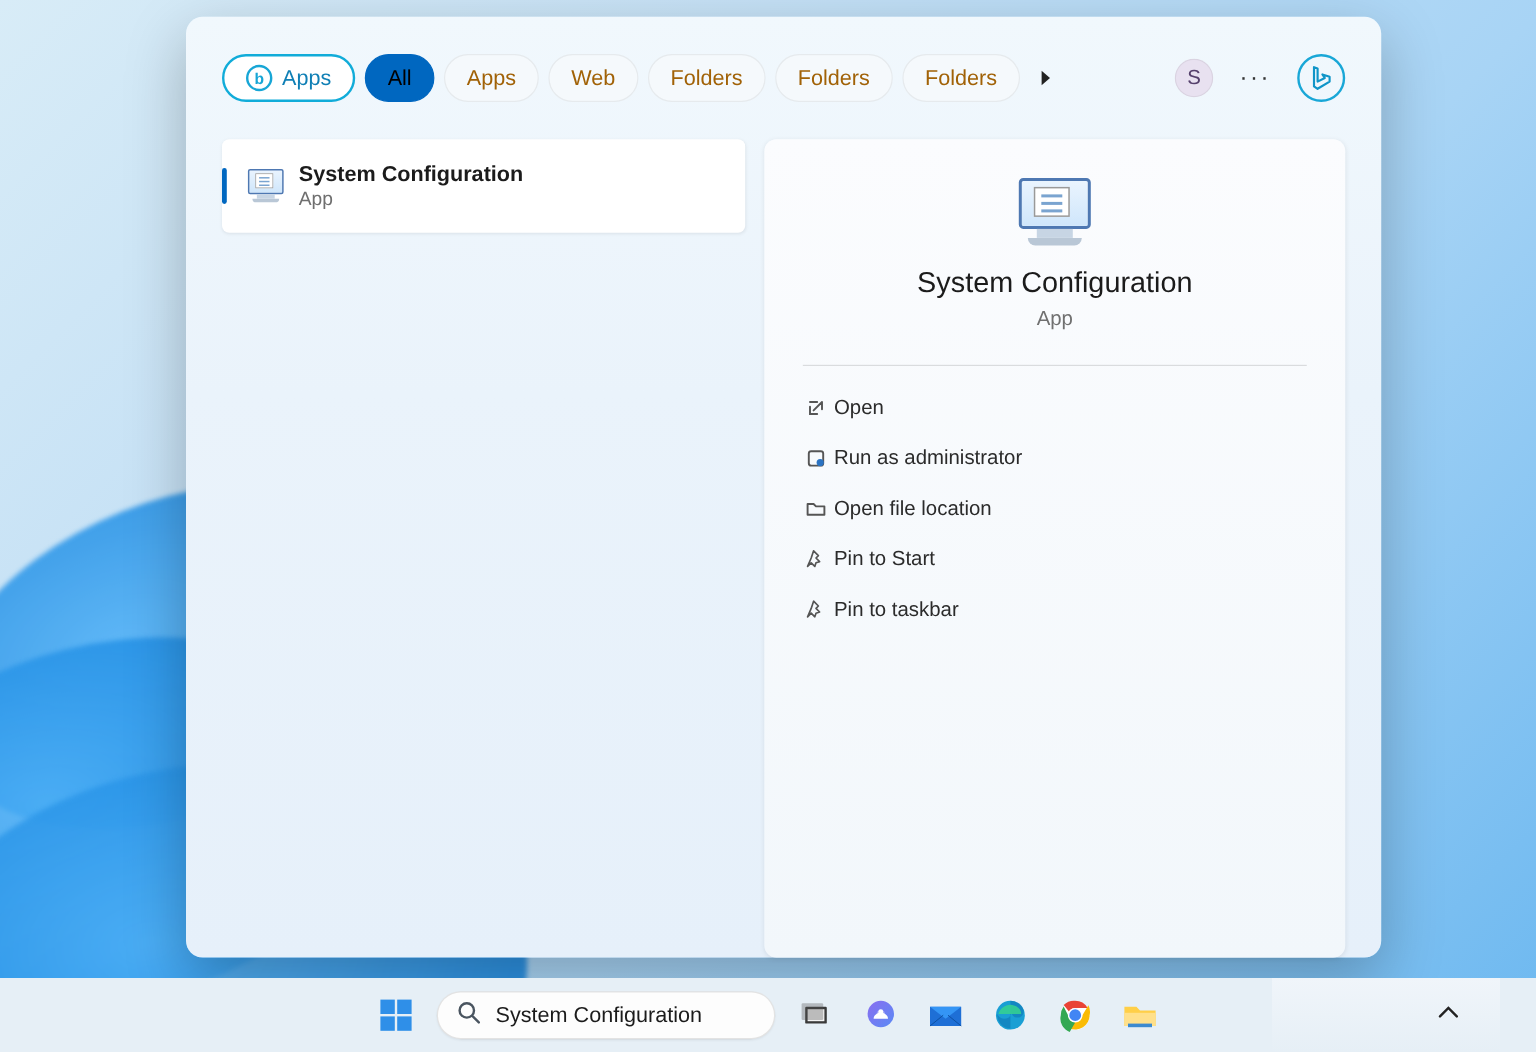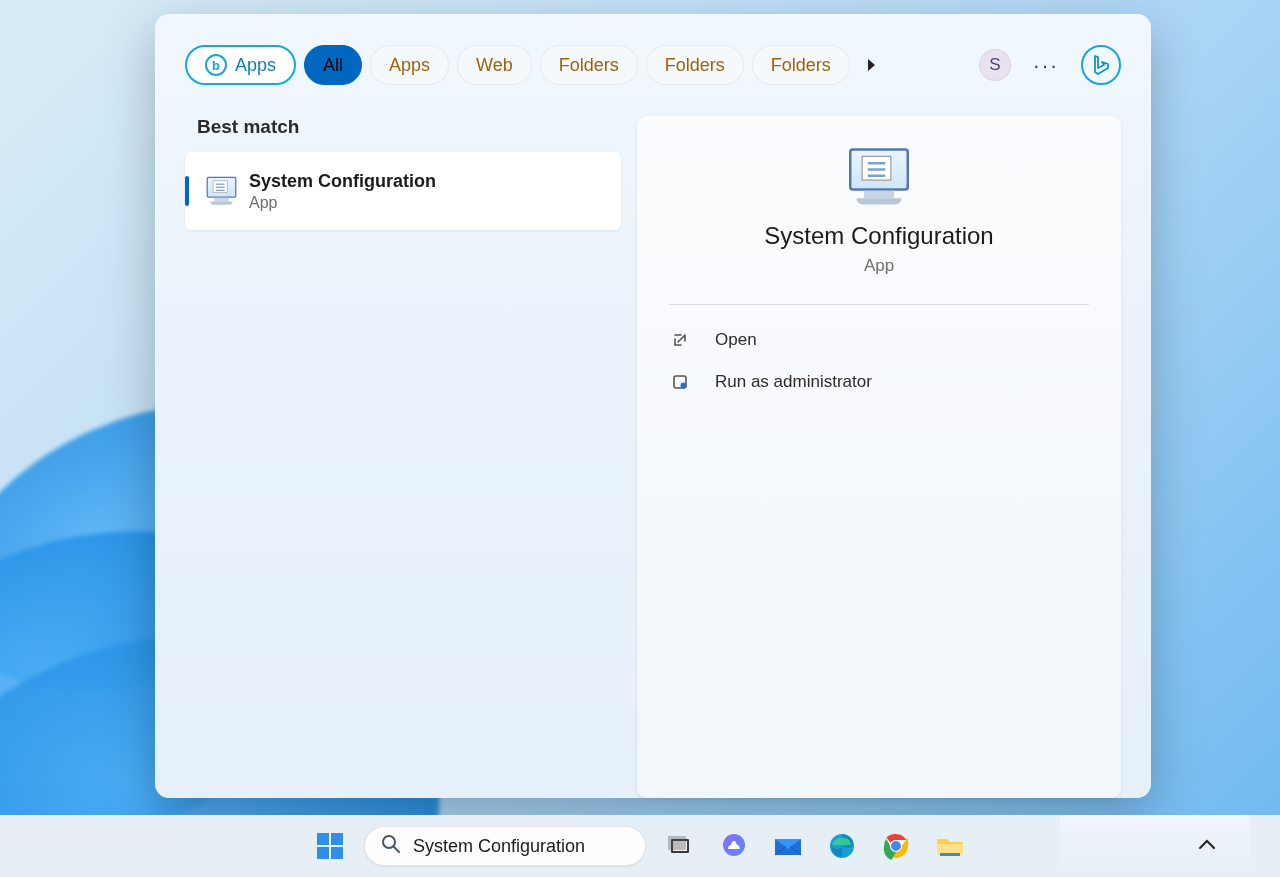--- a/index.html
+++ b/index.html
@@ -87,21 +87,21 @@
       border-radius: 10px; box-shadow: 0 1px 4px rgba(0,0,0,0.08);
       padding: 38px 0 0 0;
       display: flex; flex-direction: column; align-items: stretch;
     }
     .detail-icon { display: flex; justify-content: center; margin-bottom: 22px; }
     .detail-title { text-align: center; font-size: 24px; color: #1b1b1b; }
     .detail-sub { text-align: center; font-size: 17px; color: #707070; margin-top: 6px; }
     .divider { height: 1px; background: rgba(0,0,0,0.12); margin: 28px 32px 14px 32px; }
     .action-list { padding: 0 32px; }
     .action-item {
-      display: flex; align-items: center; gap: 24px; height: 42px;
+      display: flex; align-items: center; gap: 4px; height: 42px;
       font-size: 17px; color: #2b2b2b; cursor: pointer;
     }
     .action-item .aicon { width: 22px; display: flex; justify-content: center; color: #555; }
 
     
     .taskbar {
       position: absolute; left: 0; right: 0; bottom: 0; height: 62px;
       background: #e6eff6; display: flex; align-items: center;
       padding: 0 30px;
     }
@@ -210,21 +210,20 @@
       <div class="bing-icon">
         <svg width="20" height="22" viewBox="0 0 20 22">
           <path d="M4 2 L7 3 L7 14 L13 11 L11 8 L17 10 L17 14 L7 20 L4 18 Z" fill="none" stroke="#0f95c8" stroke-width="1.8" stroke-linejoin="round"></path>
         </svg>
       </div>
     </div>
   </div>
 
   <div class="body-row">
     <div class="left-col">
-      <div class="section-label">Best match</div>
       <div class="result-card">
         <div class="accent"></div>
         <div class="result-icon-wrap">
           <div class="monitor-icon small">
             <div class="screen"></div>
               <div class="doc"></div>
               <div class="base"></div>
               <div class="foot"></div>
           </div>
         </div>
@@ -257,20 +256,44 @@
           <span>Open</span>
         </div>
         <div class="action-item">
           <span class="aicon">
             <svg width="18" height="18" viewBox="0 0 18 18">
                 <rect x="3" y="3" width="12" height="12" rx="2" fill="none" stroke="#555" stroke-width="1.6"></rect>
                 <circle cx="12.5" cy="12.5" r="3" fill="#2b73c2"></circle>
               </svg>
           </span>
           <span>Run as administrator</span>
+        </div>
+        <div class="action-item">
+          <span class="aicon">
+            <svg width="18" height="18" viewBox="0 0 18 18">
+                <path d="M2 5h5l2 2h7v7H2z" fill="none" stroke="#555" stroke-width="1.6" stroke-linejoin="round"></path>
+              </svg>
+          </span>
+          <span>Open file location</span>
+        </div>
+        <div class="action-item">
+          <span class="aicon">
+            <svg width="18" height="18" viewBox="0 0 18 18">
+                <path d="M7 2l4 4-2 2 3 3-3 1-1 3-3-3-3 3 3-7z" fill="none" stroke="#555" stroke-width="1.4" stroke-linejoin="round"></path>
+              </svg>
+          </span>
+          <span>Pin to Start</span>
+        </div>
+        <div class="action-item">
+          <span class="aicon">
+            <svg width="18" height="18" viewBox="0 0 18 18">
+                <path d="M7 2l4 4-2 2 3 3-3 1-1 3-3-3-3 3 3-7z" fill="none" stroke="#555" stroke-width="1.4" stroke-linejoin="round"></path>
+              </svg>
+          </span>
+          <span>Pin to taskbar</span>
         </div>
       </div>
     </div>
   </div>
 </div>
 
 <div class="taskbar">
   <div class="taskbar-center">
     <div class="start-btn tb-icon">
       <svg width="30" height="30" viewBox="0 0 30 30">

